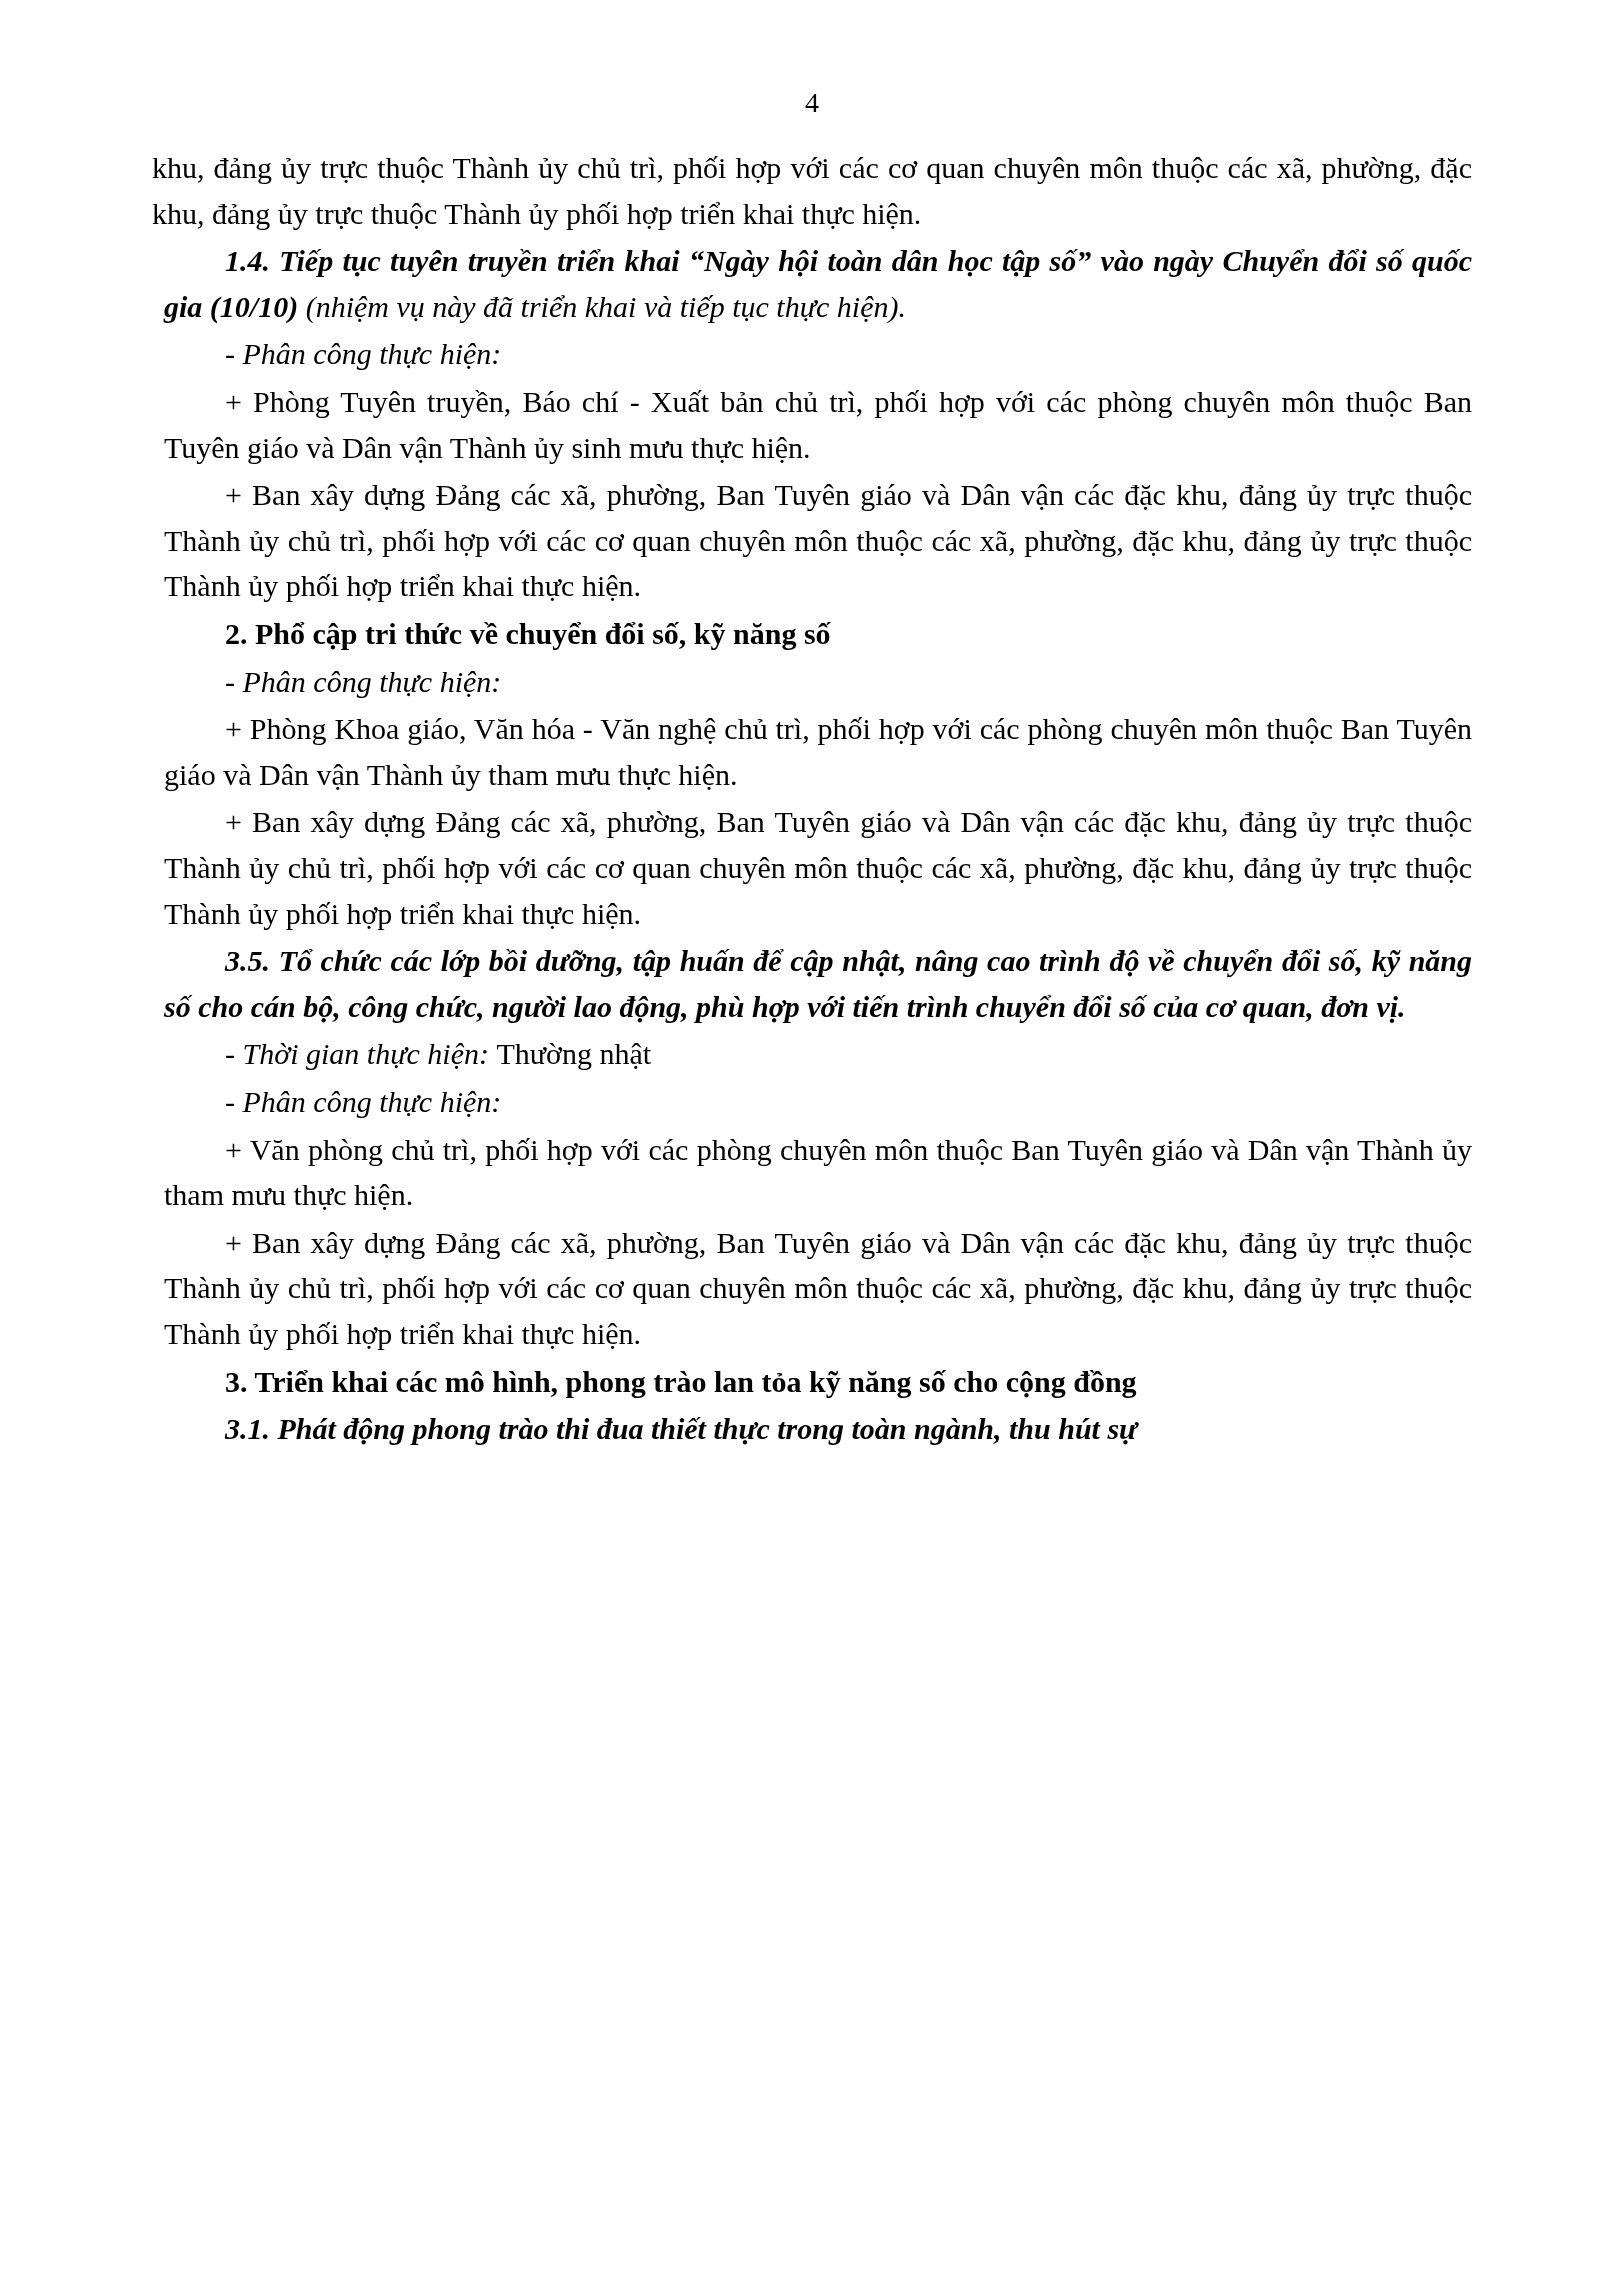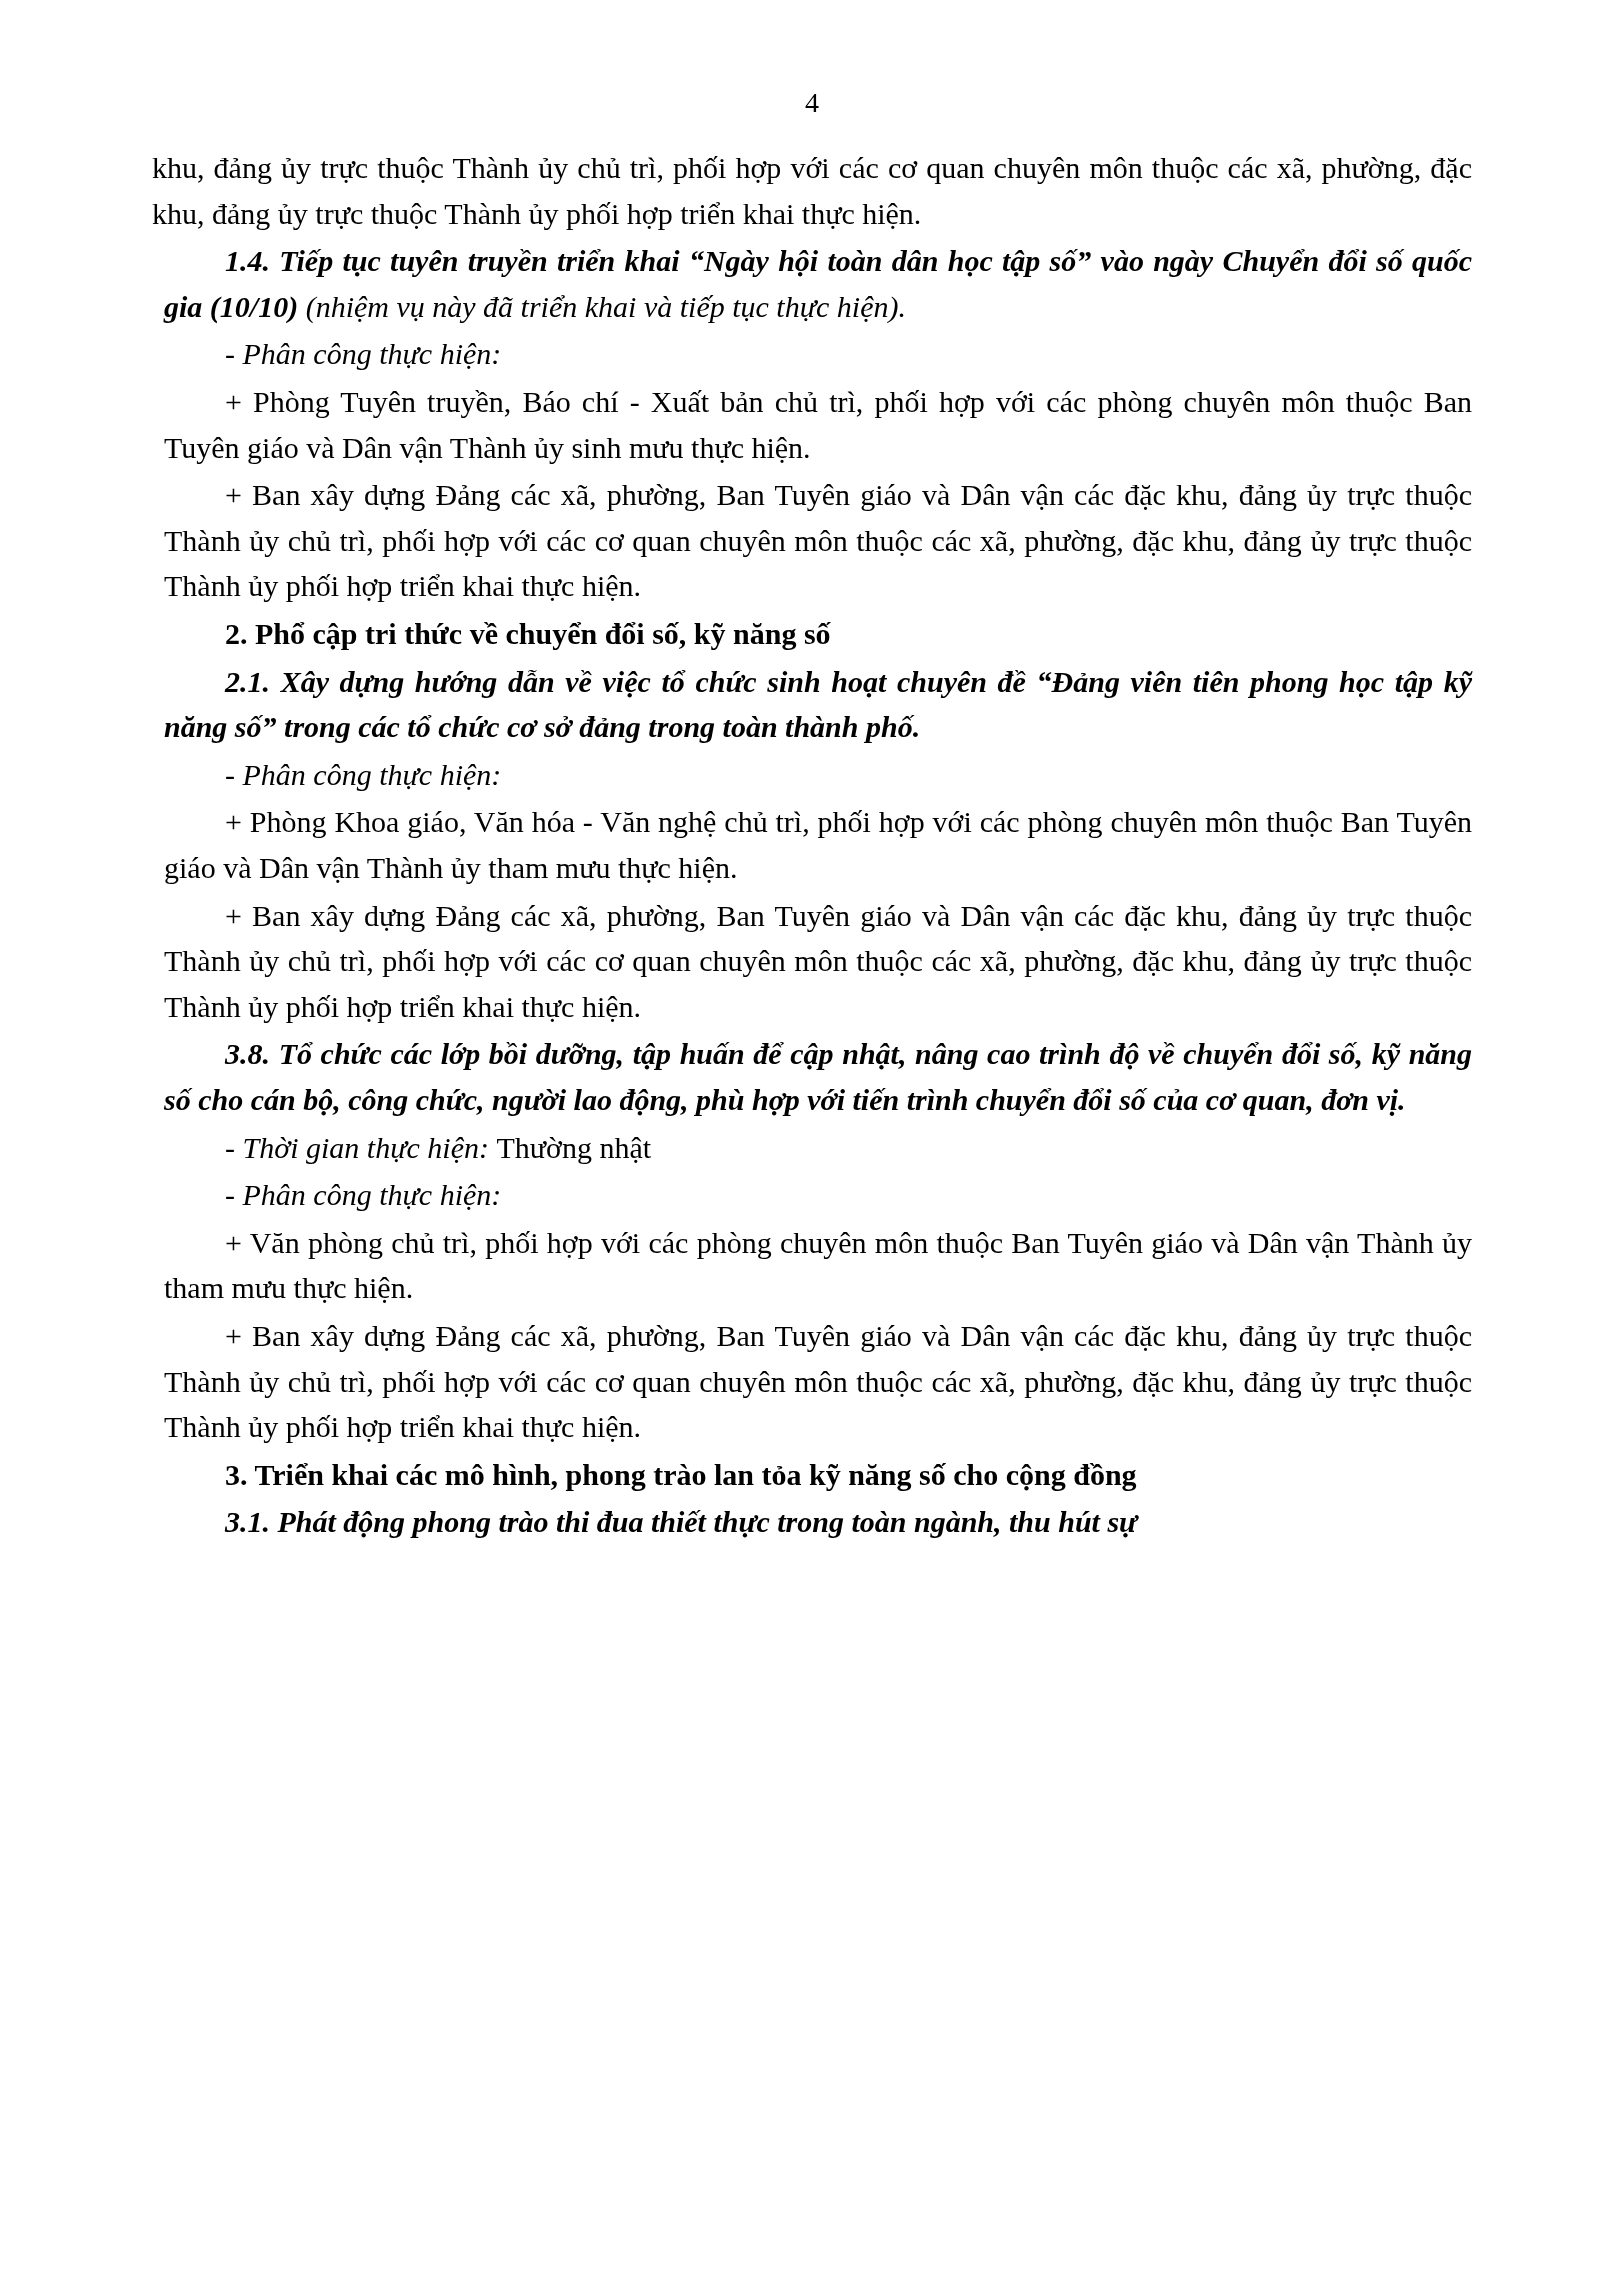--- a/index.html
+++ b/index.html
@@ -60,25 +60,24 @@
 
   <div class="page-number">4</div>
 
   <div class="doc-body">
       <p class="noindent"><span>khu, đảng ủy trực thuộc Thành ủy chủ trì, phối hợp với các cơ quan chuyên môn thuộc các xã, phường, đặc khu, đảng ủy trực thuộc Thành ủy phối hợp triển khai thực hiện.</span></p>
       <p class="indent"><span class="bi">1.4. Tiếp tục tuyên truyền triển khai “Ngày hội toàn dân học tập số” vào ngày Chuyển đổi số quốc gia (10/10) </span><span class="i">(nhiệm vụ này đã triển khai và tiếp tục thực hiện).</span></p>
       <p class="indent"><span class="i">- Phân công thực hiện:</span></p>
       <p class="indent"><span>+ Phòng Tuyên truyền, Báo chí - Xuất bản chủ trì, phối hợp với các phòng chuyên môn thuộc Ban Tuyên giáo và Dân vận Thành ủy sinh mưu thực hiện.</span></p>
       <p class="indent"><span>+ Ban xây dựng Đảng các xã, phường, Ban Tuyên giáo và Dân vận các đặc khu, đảng ủy trực thuộc Thành ủy chủ trì, phối hợp với các cơ quan chuyên môn thuộc các xã, phường, đặc khu, đảng ủy trực thuộc Thành ủy phối hợp triển khai thực hiện.</span></p>
       <p class="indent"><span class="b">2. Phổ cập tri thức về chuyển đổi số, kỹ năng số</span></p>
-      <p class="indent"><span class="bi">2.1. Xây dựng hướng dẫn về việc tổ chức sinh hoạt chuyên đề “Đảng viên tiên phong học tập kỹ năng số” trong các tổ chức cơ sở đảng trong toàn thành phố.</span></p>
       <p class="indent"><span class="i">- Phân công thực hiện:</span></p>
       <p class="indent"><span>+ Phòng Khoa giáo, Văn hóa - Văn nghệ chủ trì, phối hợp với các phòng chuyên môn thuộc Ban Tuyên giáo và Dân vận Thành ủy tham mưu thực hiện.</span></p>
       <p class="indent"><span>+ Ban xây dựng Đảng các xã, phường, Ban Tuyên giáo và Dân vận các đặc khu, đảng ủy trực thuộc Thành ủy chủ trì, phối hợp với các cơ quan chuyên môn thuộc các xã, phường, đặc khu, đảng ủy trực thuộc Thành ủy phối hợp triển khai thực hiện.</span></p>
-      <p class="indent"><span class="bi">3.8. Tổ chức các lớp bồi dưỡng, tập huấn để cập nhật, nâng cao trình độ về chuyển đổi số, kỹ năng số cho cán bộ, công chức, người lao động, phù hợp với tiến trình chuyển đổi số của cơ quan, đơn vị.</span></p>
+      <p class="indent"><span class="bi">3.5. Tổ chức các lớp bồi dưỡng, tập huấn để cập nhật, nâng cao trình độ về chuyển đổi số, kỹ năng số cho cán bộ, công chức, người lao động, phù hợp với tiến trình chuyển đổi số của cơ quan, đơn vị.</span></p>
       <p class="indent"><span class="i">- Thời gian thực hiện: </span><span>Thường nhật</span></p>
       <p class="indent"><span class="i">- Phân công thực hiện:</span></p>
       <p class="indent"><span>+ Văn phòng chủ trì, phối hợp với các phòng chuyên môn thuộc Ban Tuyên giáo và Dân vận Thành ủy tham mưu thực hiện.</span></p>
       <p class="indent"><span>+ Ban xây dựng Đảng các xã, phường, Ban Tuyên giáo và Dân vận các đặc khu, đảng ủy trực thuộc Thành ủy chủ trì, phối hợp với các cơ quan chuyên môn thuộc các xã, phường, đặc khu, đảng ủy trực thuộc Thành ủy phối hợp triển khai thực hiện.</span></p>
       <p class="indent"><span class="b">3. Triển khai các mô hình, phong trào lan tỏa kỹ năng số cho cộng đồng</span></p>
       <p class="indent"><span class="bi">3.1. Phát động phong trào thi đua thiết thực trong toàn ngành, thu hút sự</span></p>
     </div>
 
 </div>
 

